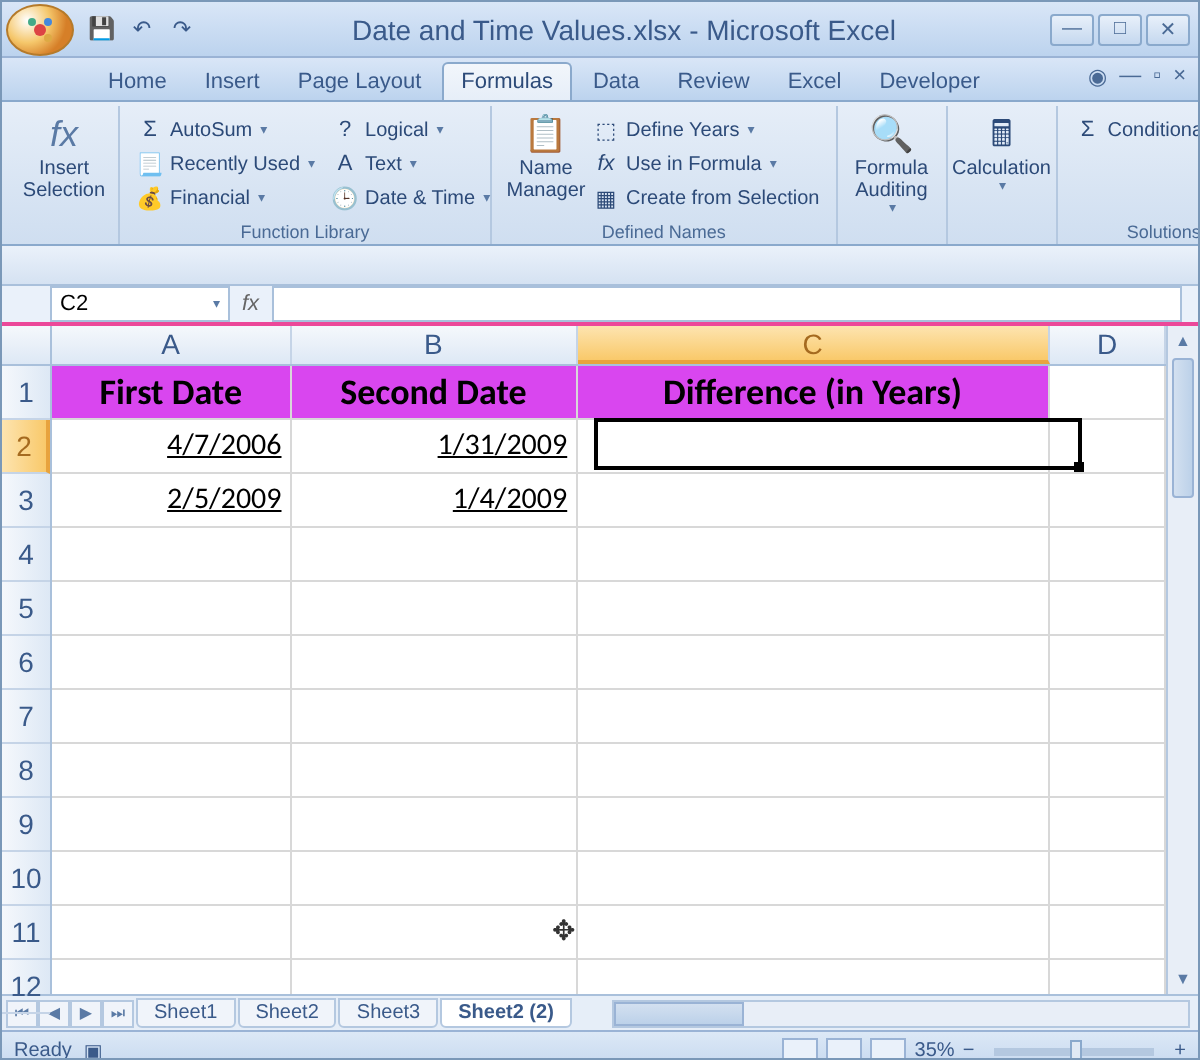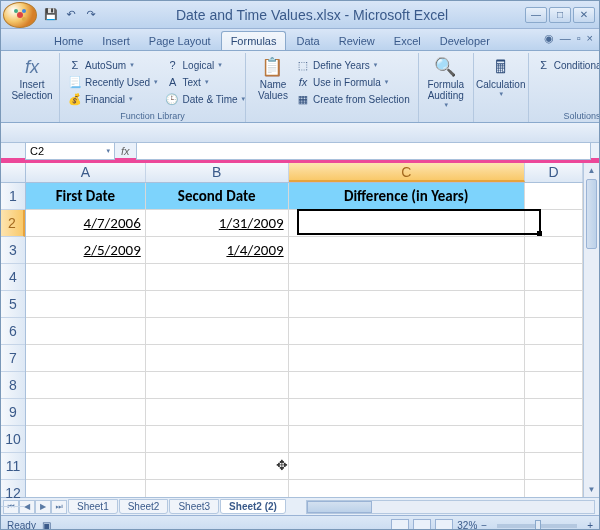--- a/index.html
+++ b/index.html
@@ -27,39 +27,39 @@
   .group-label { position: absolute; bottom: 1px; left: 0; right: 0; text-align: center; font-size: 9px; color: #4a6a95; }
   .big-btn { display: flex; flex-direction: column; align-items: center; width: 42px; padding-top: 2px; font-size: 10px; color: #2c4a78; text-align: center; line-height: 1.1; }
   .big-btn .ico { width: 24px; height: 22px; display: flex; align-items: center; justify-content: center; font-size: 18px; }
   .small-btns { display: flex; flex-direction: column; gap: 1px; padding-top: 2px; }
   .small-btn { display: flex; align-items: center; gap: 3px; font-size: 10px; color: #2c4a78; padding: 1px 2px; white-space: nowrap; }
   .small-btn .ico { width: 14px; height: 14px; display: inline-flex; align-items: center; justify-content: center; font-size: 11px; }
   .dd { font-size: 7px; color: #5a7aa5; margin-left: 1px; }
   
   
   .subribbon { height: 20px; background: linear-gradient(#eaf1fa,#d5e2f2); border-bottom: 1px solid #a9c0db; }
-  .formula-bar { height: 20px; background: #eaf1fa; border-bottom: 5px solid #ec4899; display: flex; align-items: center; }
+  .formula-bar { height: 20px; background: #eaf1fa; border-bottom: 2px solid #ec4899; display: flex; align-items: center; }
   .name-box { width: 90px; height: 18px; background: #fff; border: 1px solid #a9c0db; margin-left: 24px; padding: 0 4px; display: flex; align-items: center; justify-content: space-between; font-size: 11px; }
   .name-box .dd { color: #5a7aa5; }
   .fx-label { margin: 0 6px; font-style: italic; color: #666; font-size: 11px; }
   .formula-input { flex: 1; height: 18px; background: #fff; border: 1px solid #a9c0db; margin-right: 8px; padding: 0 4px; font-size: 11px; }
   
   
   .grid-area { position: relative; height: 334px; background: #fff; display: flex; }
   .corner { width: 25px; height: 20px; background: linear-gradient(#f5f8fc,#dde8f5); border-right: 1px solid #a9c0db; border-bottom: 1px solid #a9c0db; }
   .col-headers { display: flex; height: 20px; position: absolute; left: 25px; top: 0; right: 16px; background: linear-gradient(#f5f8fc,#dde8f5); border-bottom: 1px solid #a9c0db; overflow: hidden; }
   .col-h { border-right: 1px solid #c5d4e7; text-align: center; font-size: 14px; color: #3a5a8a; padding-top: 1px; }
   .col-h.sel { background: linear-gradient(#fde4b0,#f9c96a); color: #a56a1f; border-bottom: 2px solid #e8a33d; }
   .row-headers { position: absolute; left: 0; top: 20px; width: 25px; bottom: 0; background: linear-gradient(90deg,#f5f8fc,#dde8f5); border-right: 1px solid #a9c0db; }
   .row-h { height: 27px; border-bottom: 1px solid #c5d4e7; text-align: center; font-size: 14px; color: #3a5a8a; display: flex; align-items: center; justify-content: center; }
   .row-h.sel { background: linear-gradient(90deg,#fde4b0,#f9c96a); color: #a56a1f; border-right: 2px solid #e8a33d; }
   .cells { position: absolute; left: 25px; top: 20px; right: 16px; bottom: 0; overflow: hidden; }
   .row { display: flex; height: 27px; }
   .cell { border-right: 1px solid #d8d8d8; border-bottom: 1px solid #d8d8d8; font-size: 15px; padding: 2px 4px; display: flex; align-items: center; font-family: Calibri, sans-serif; overflow: hidden; }
-  .hdr-cell { background: #7dd3fc; font-weight: bold; font-size: 15px; justify-content: center; color: #000; text-align: right; }
+  .hdr-cell { background: #d946ef; font-weight: bold; font-size: 18px; justify-content: center; color: #000; text-align: right; }
   .num-cell { justify-content: flex-end; text-decoration: underline; }
   .active-cell { position: absolute; border: 2px solid #000; pointer-events: none; }
   .active-cell::after { content: ""; position: absolute; right: -3px; bottom: -3px; width: 5px; height: 5px; background: #000; }
   .vscroll { position: absolute; right: 0; top: 0; bottom: 0; width: 16px; background: #e8eef7; border-left: 1px solid #b4c8e0; }
   .vscroll .thumb { position: absolute; top: 16px; left: 2px; right: 2px; height: 70px; background: linear-gradient(90deg,#d3e0f0,#bcd1e9); border: 1px solid #9ab3d5; border-radius: 2px; }
   .vscroll .arr { position: absolute; left: 0; right: 0; height: 15px; display: flex; align-items: center; justify-content: center; color: #5a7aa5; font-size: 8px; }
   
   
   .sheet-area { height: 18px; background: #e6eef8; border-top: 1px solid #a9c0db; display: flex; align-items: center; font-size: 10px; }
   .sheet-nav { display: flex; margin-left: 2px; }
@@ -166,41 +166,42 @@
             <span class="dd">▾</span>
           </div>
       </div>
     </div>
     <div class="group-label">Function Library</div>
   </div>
   <div class="ribbon-group">
     <div style="display:flex">
       <div class="big-btn">
         <span class="ico">📋</span>
-        <span>Name Values</span>
+        <span>Name Manager</span>
       </div>
       <div class="small-btns">
         <div class="small-btn">
             <span class="ico">⬚</span>
             <span>Define Years</span>
             <span class="dd">▾</span>
           </div>
         <div class="small-btn">
             <span class="ico">
               <i>fx</i>
             </span>
             <span>Use in Formula</span>
             <span class="dd">▾</span>
           </div>
         <div class="small-btn">
             <span class="ico">▦</span>
             <span>Create from Selection</span>
           </div>
       </div>
     </div>
+    <div class="group-label">Defined Names</div>
   </div>
   <div class="ribbon-group">
     <div class="big-btn">
       <span class="ico">🔍</span>
       <span>Formula Auditing</span>
         <span class="dd">▾</span>
     </div>
   </div>
   <div class="ribbon-group">
     <div class="big-btn">
@@ -354,20 +355,20 @@
     </div>
 </div>
 
 <div class="status">
   <span>Ready</span>
   <span style="margin-left:6px">▣</span>
   <div class="status-right">
     <div class="view-btn"></div>
     <div class="view-btn"></div>
     <div class="view-btn"></div>
-    <span>32%</span>
+    <span>35%</span>
     <span>−</span>
     <div class="zoom-slider">
         <div class="h"></div>
       </div>
     <span>+</span>
   </div>
 </div>
 
 </body></html>

